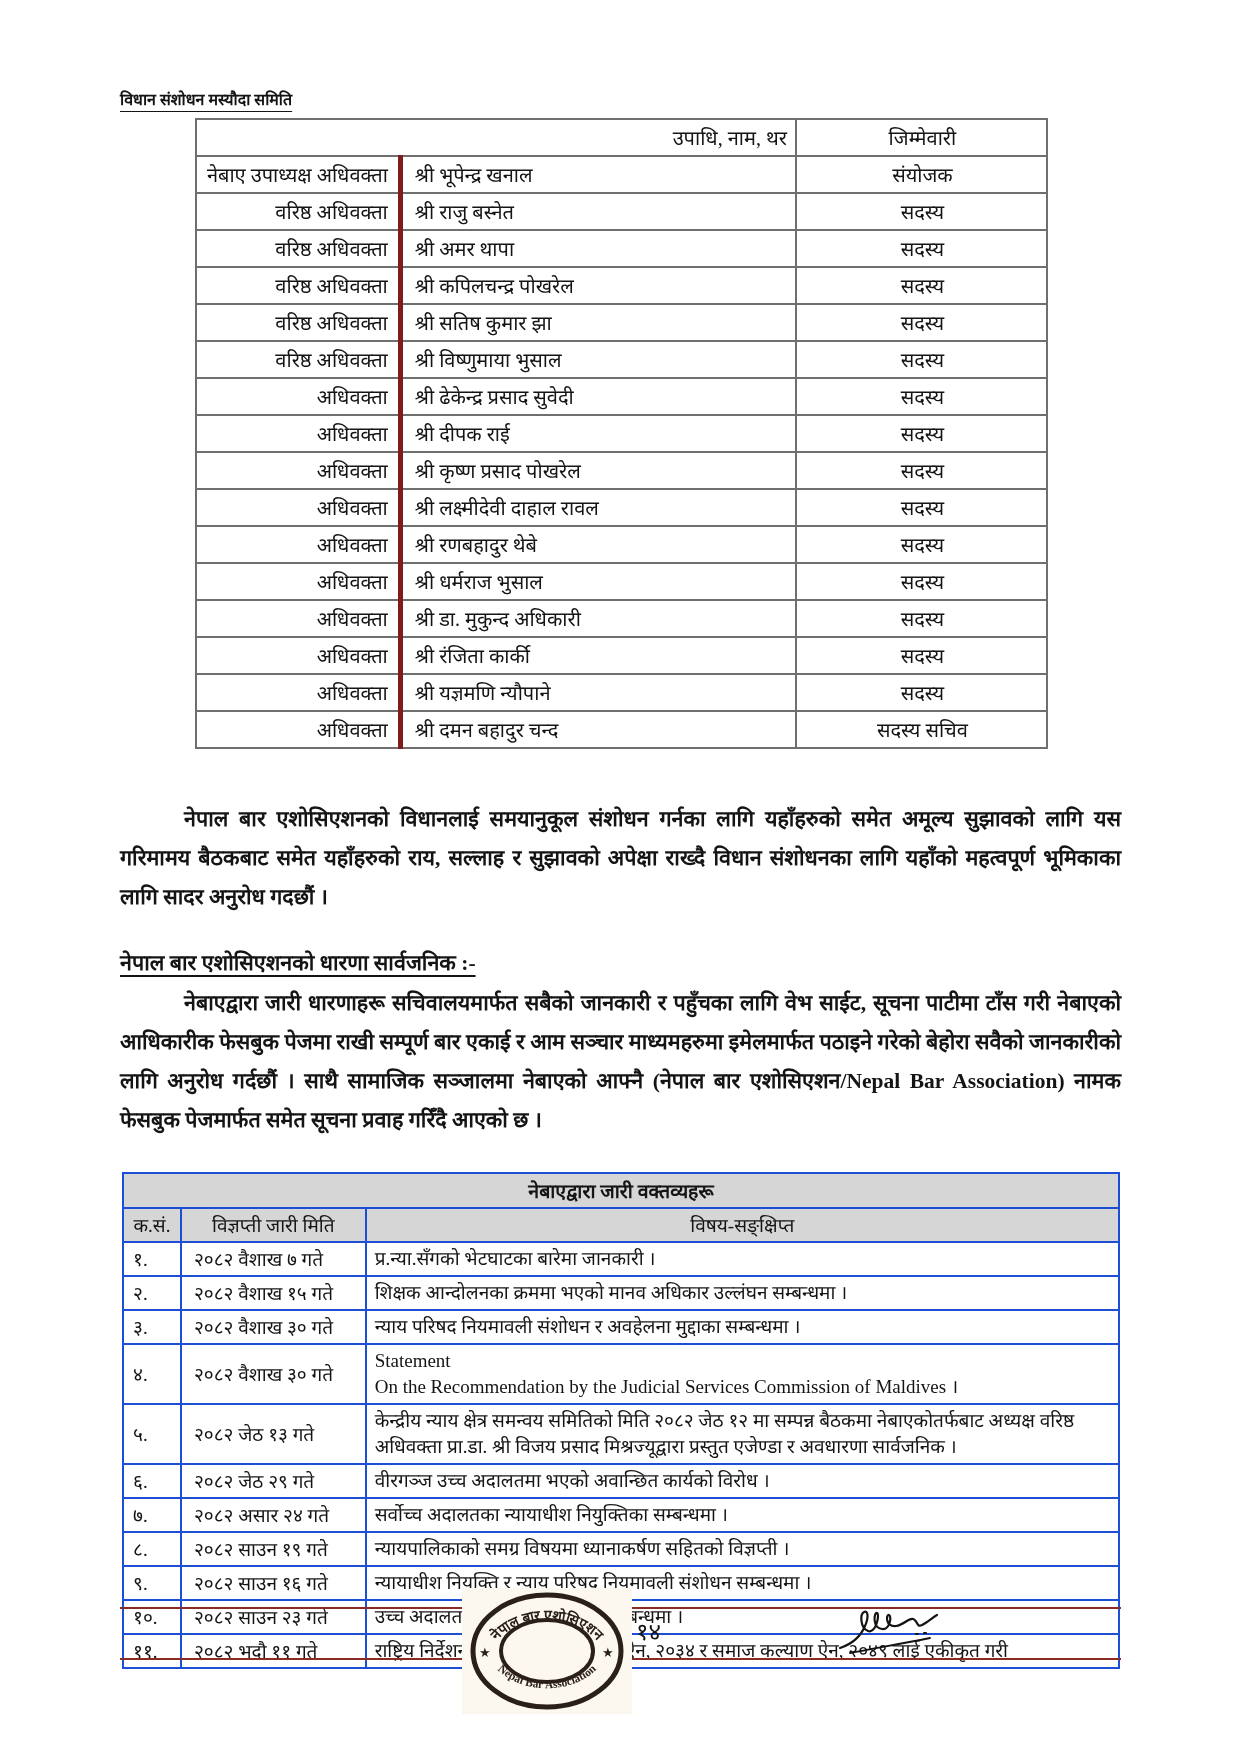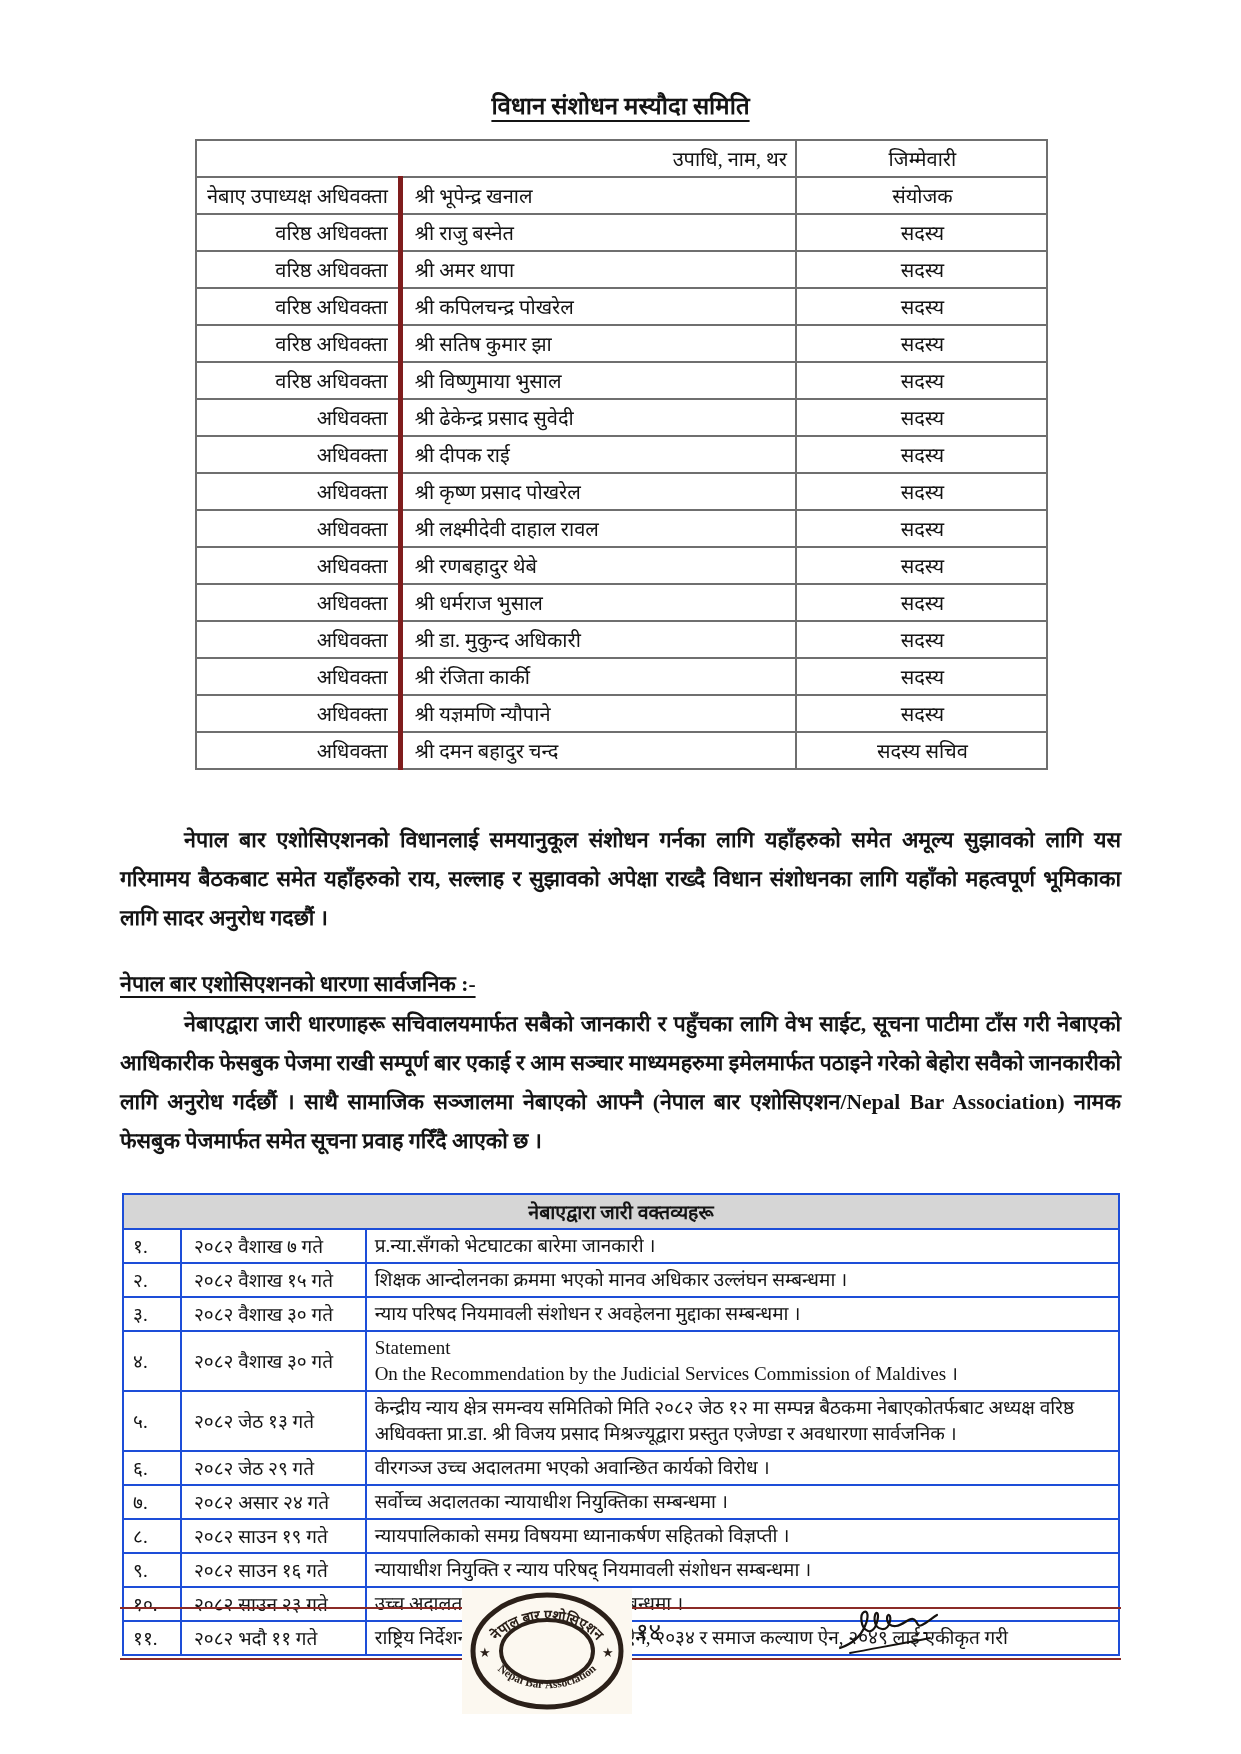--- a/index.html
+++ b/index.html
@@ -9,25 +9,25 @@
     width:1241px; height:1754px;
     margin:0 auto;
     background:#ffffff;
     color:#141414;
     font-family:"Liberation Serif","DejaVu Serif",serif;
     overflow:hidden;
   }
   .content { padding:88px 120px 0 120px; }
 
   .doc-title {
-    text-align:center;
-    font-size:24px; font-weight:bold;
+    text-align:left;
+    font-size:16px; font-weight:bold;
     text-decoration:underline;
     text-underline-offset:6px;
-    margin-bottom:18px;
+    margin-bottom:8px;
   }
 
   
   table.committee {
     border-collapse:collapse;
     margin-left:75px;
     width:853px;
     font-size:20px;
   }
   table.committee th, table.committee td {
@@ -219,20 +219,25 @@
     <p class="para">नेपाल बार एशोसिएशनको विधानलाई समयानुकूल संशोधन गर्नका लागि यहाँहरुको समेत अमूल्य सुझावको लागि यस गरिमामय बैठकबाट समेत यहाँहरुको राय, सल्लाह र सुझावको अपेक्षा राख्दै विधान संशोधनका लागि यहाँको महत्वपूर्ण भूमिकाका लागि सादर अनुरोध गदछौं ।</p>
 
     <h2 class="section-heading">नेपाल बार एशोसिएशनको धारणा सार्वजनिक :-</h2>
 
     <p class="para after-heading">नेबाएद्वारा जारी धारणाहरू सचिवालयमार्फत सबैको जानकारी र पहुँचका लागि वेभ साईट, सूचना पाटीमा टाँस गरी नेबाएको आधिकारीक फेसबुक पेजमा राखी सम्पूर्ण बार एकाई र आम सञ्चार माध्यमहरुमा इमेलमार्फत पठाइने गरेको बेहोरा सवैको जानकारीको लागि अनुरोध गर्दछौं । साथै सामाजिक सञ्जालमा नेबाएको आफ्नै (नेपाल बार एशोसिएशन/Nepal Bar Association) नामक फेसबुक पेजमार्फत समेत सूचना प्रवाह गरिँदै आएको छ ।</p>
 
     <table class="statements">
       <tbody>
           <tr>
         <td class="tbl-title" colspan="3">नेबाएद्वारा जारी वक्तव्यहरू</td>
+      </tr>
+      <tr>
+        <th>क.सं.</th>
+        <th>विज्ञप्ती जारी मिति</th>
+        <th>विषय-सङ्क्षिप्त</th>
       </tr>
       <tr class="data-row">
             <td class="sn">१.</td>
             <td class="date">२०८२ वैशाख ७ गते</td>
             <td class="subj">प्र.न्या.सँगको भेटघाटका बारेमा जानकारी ।</td>
           </tr>
       <tr class="data-row">
             <td class="sn">२.</td>
             <td class="date">२०८२ वैशाख १५ गते</td>
             <td class="subj">शिक्षक आन्दोलनका क्रममा भएको मानव अधिकार उल्लंघन सम्बन्धमा ।</td>

